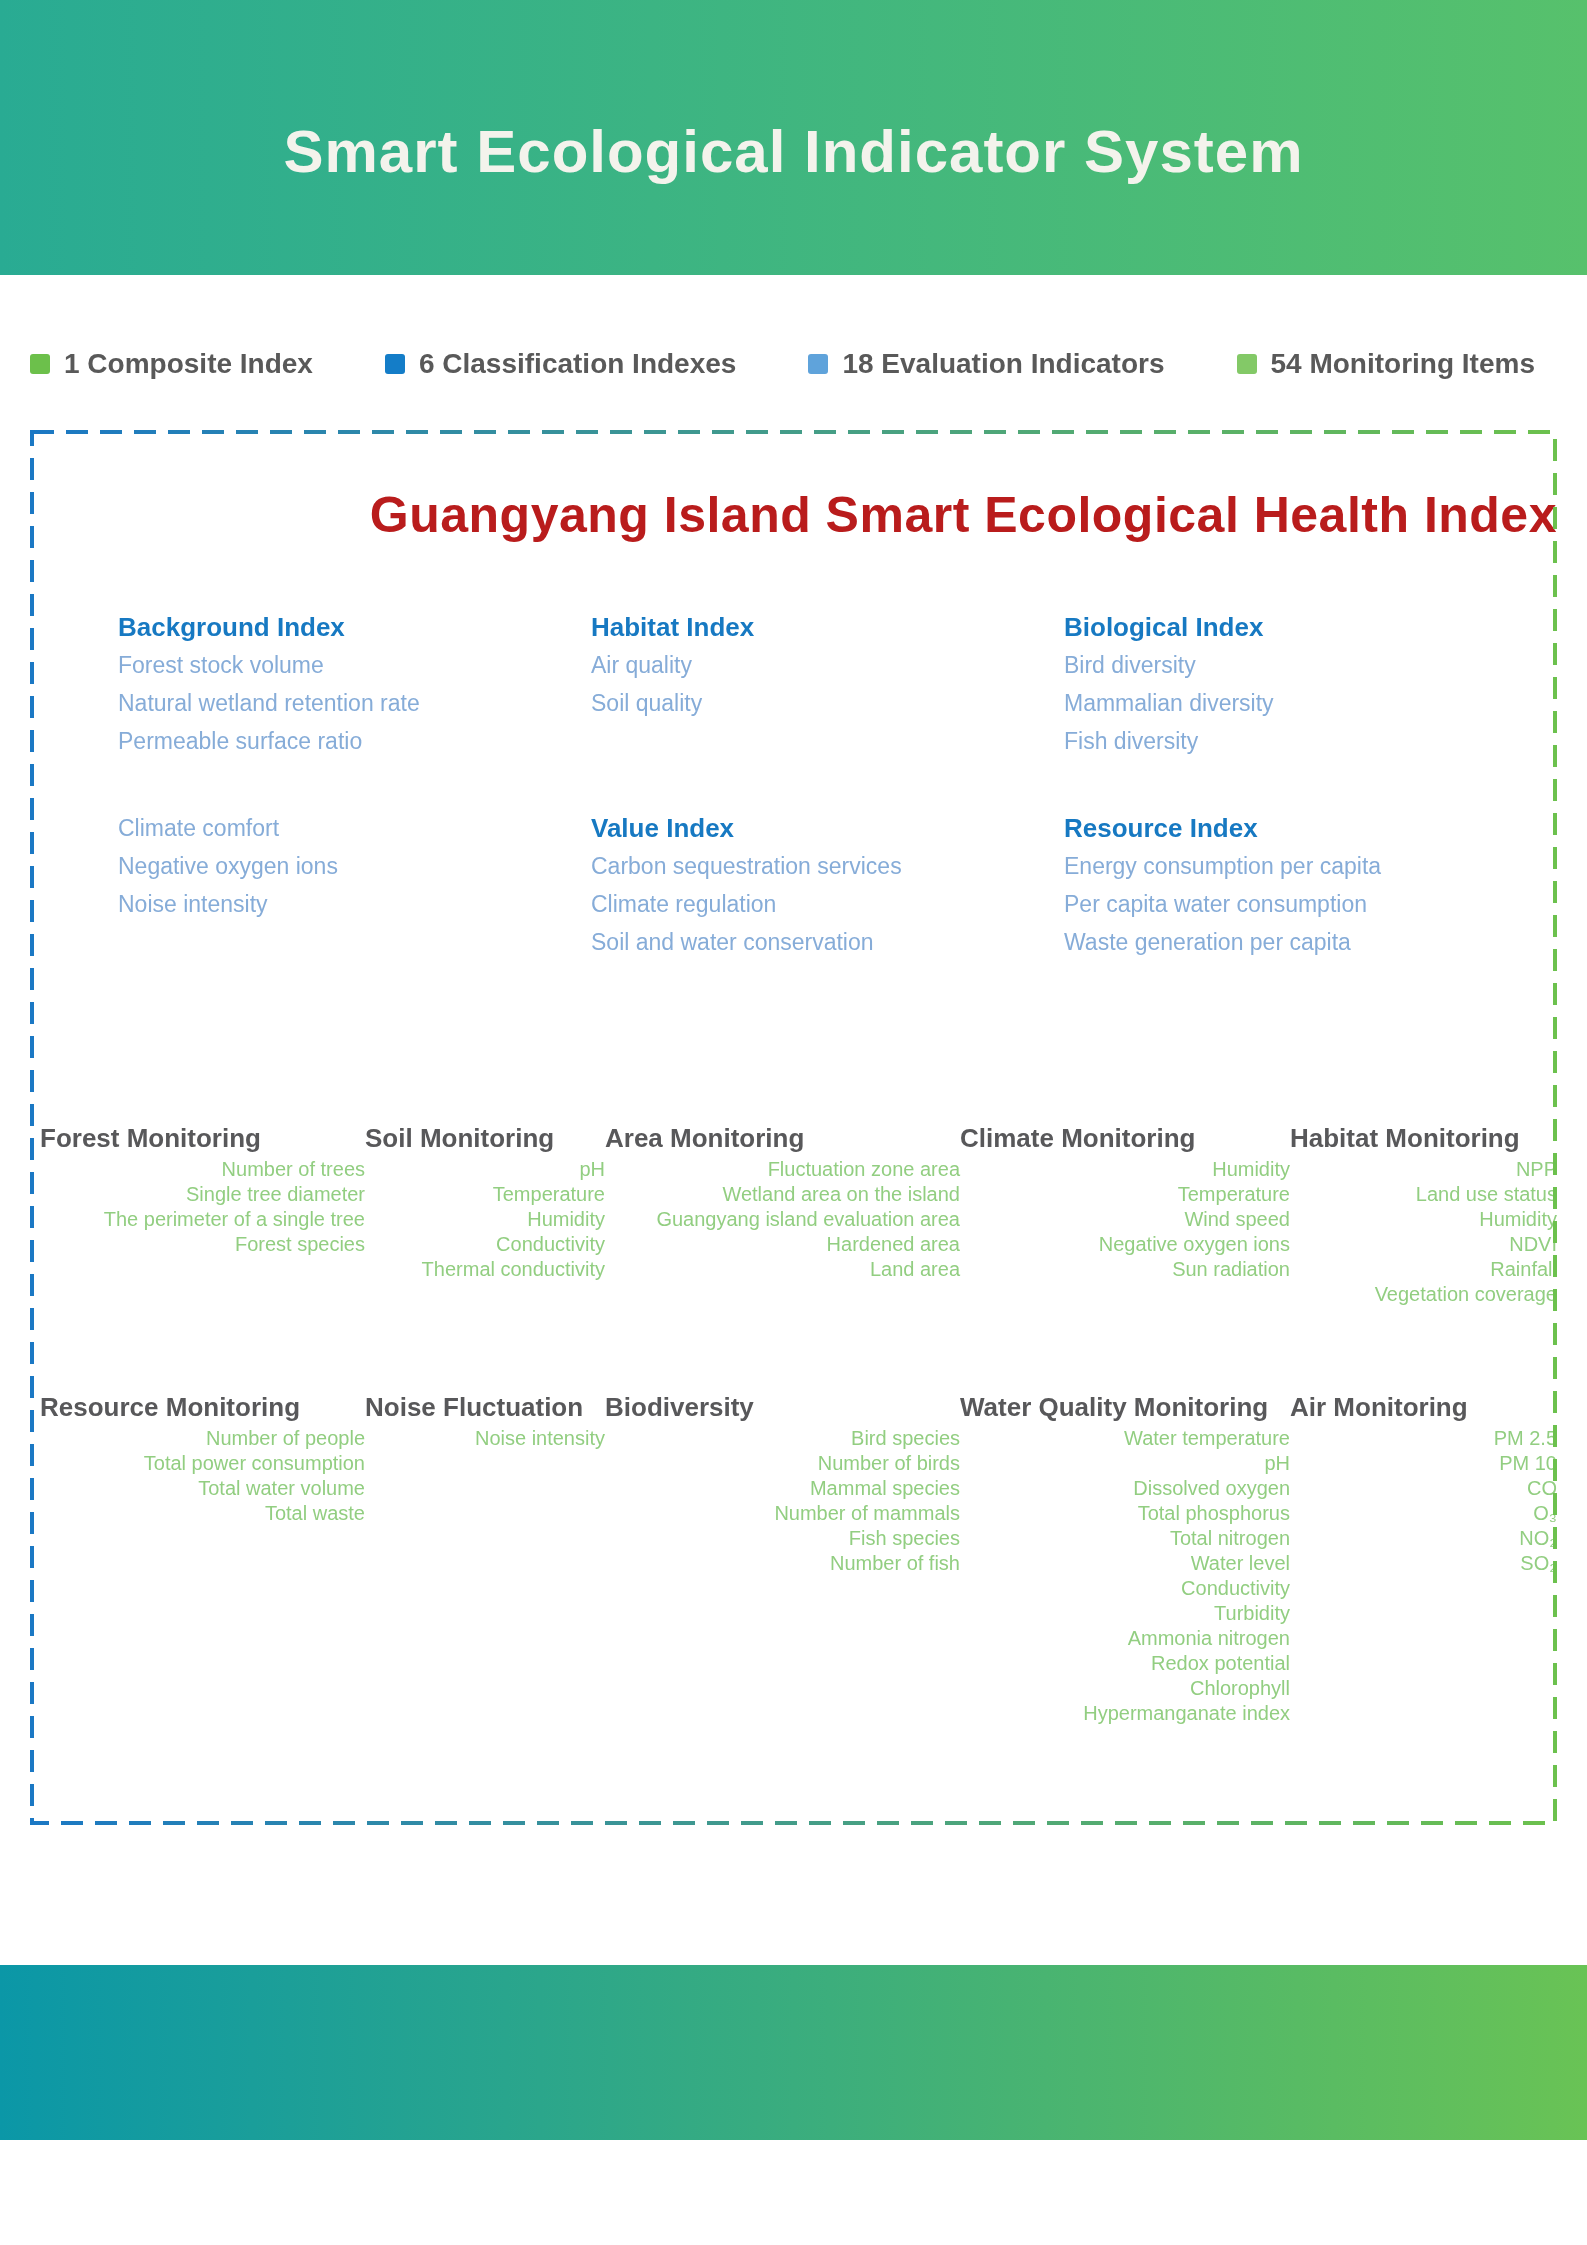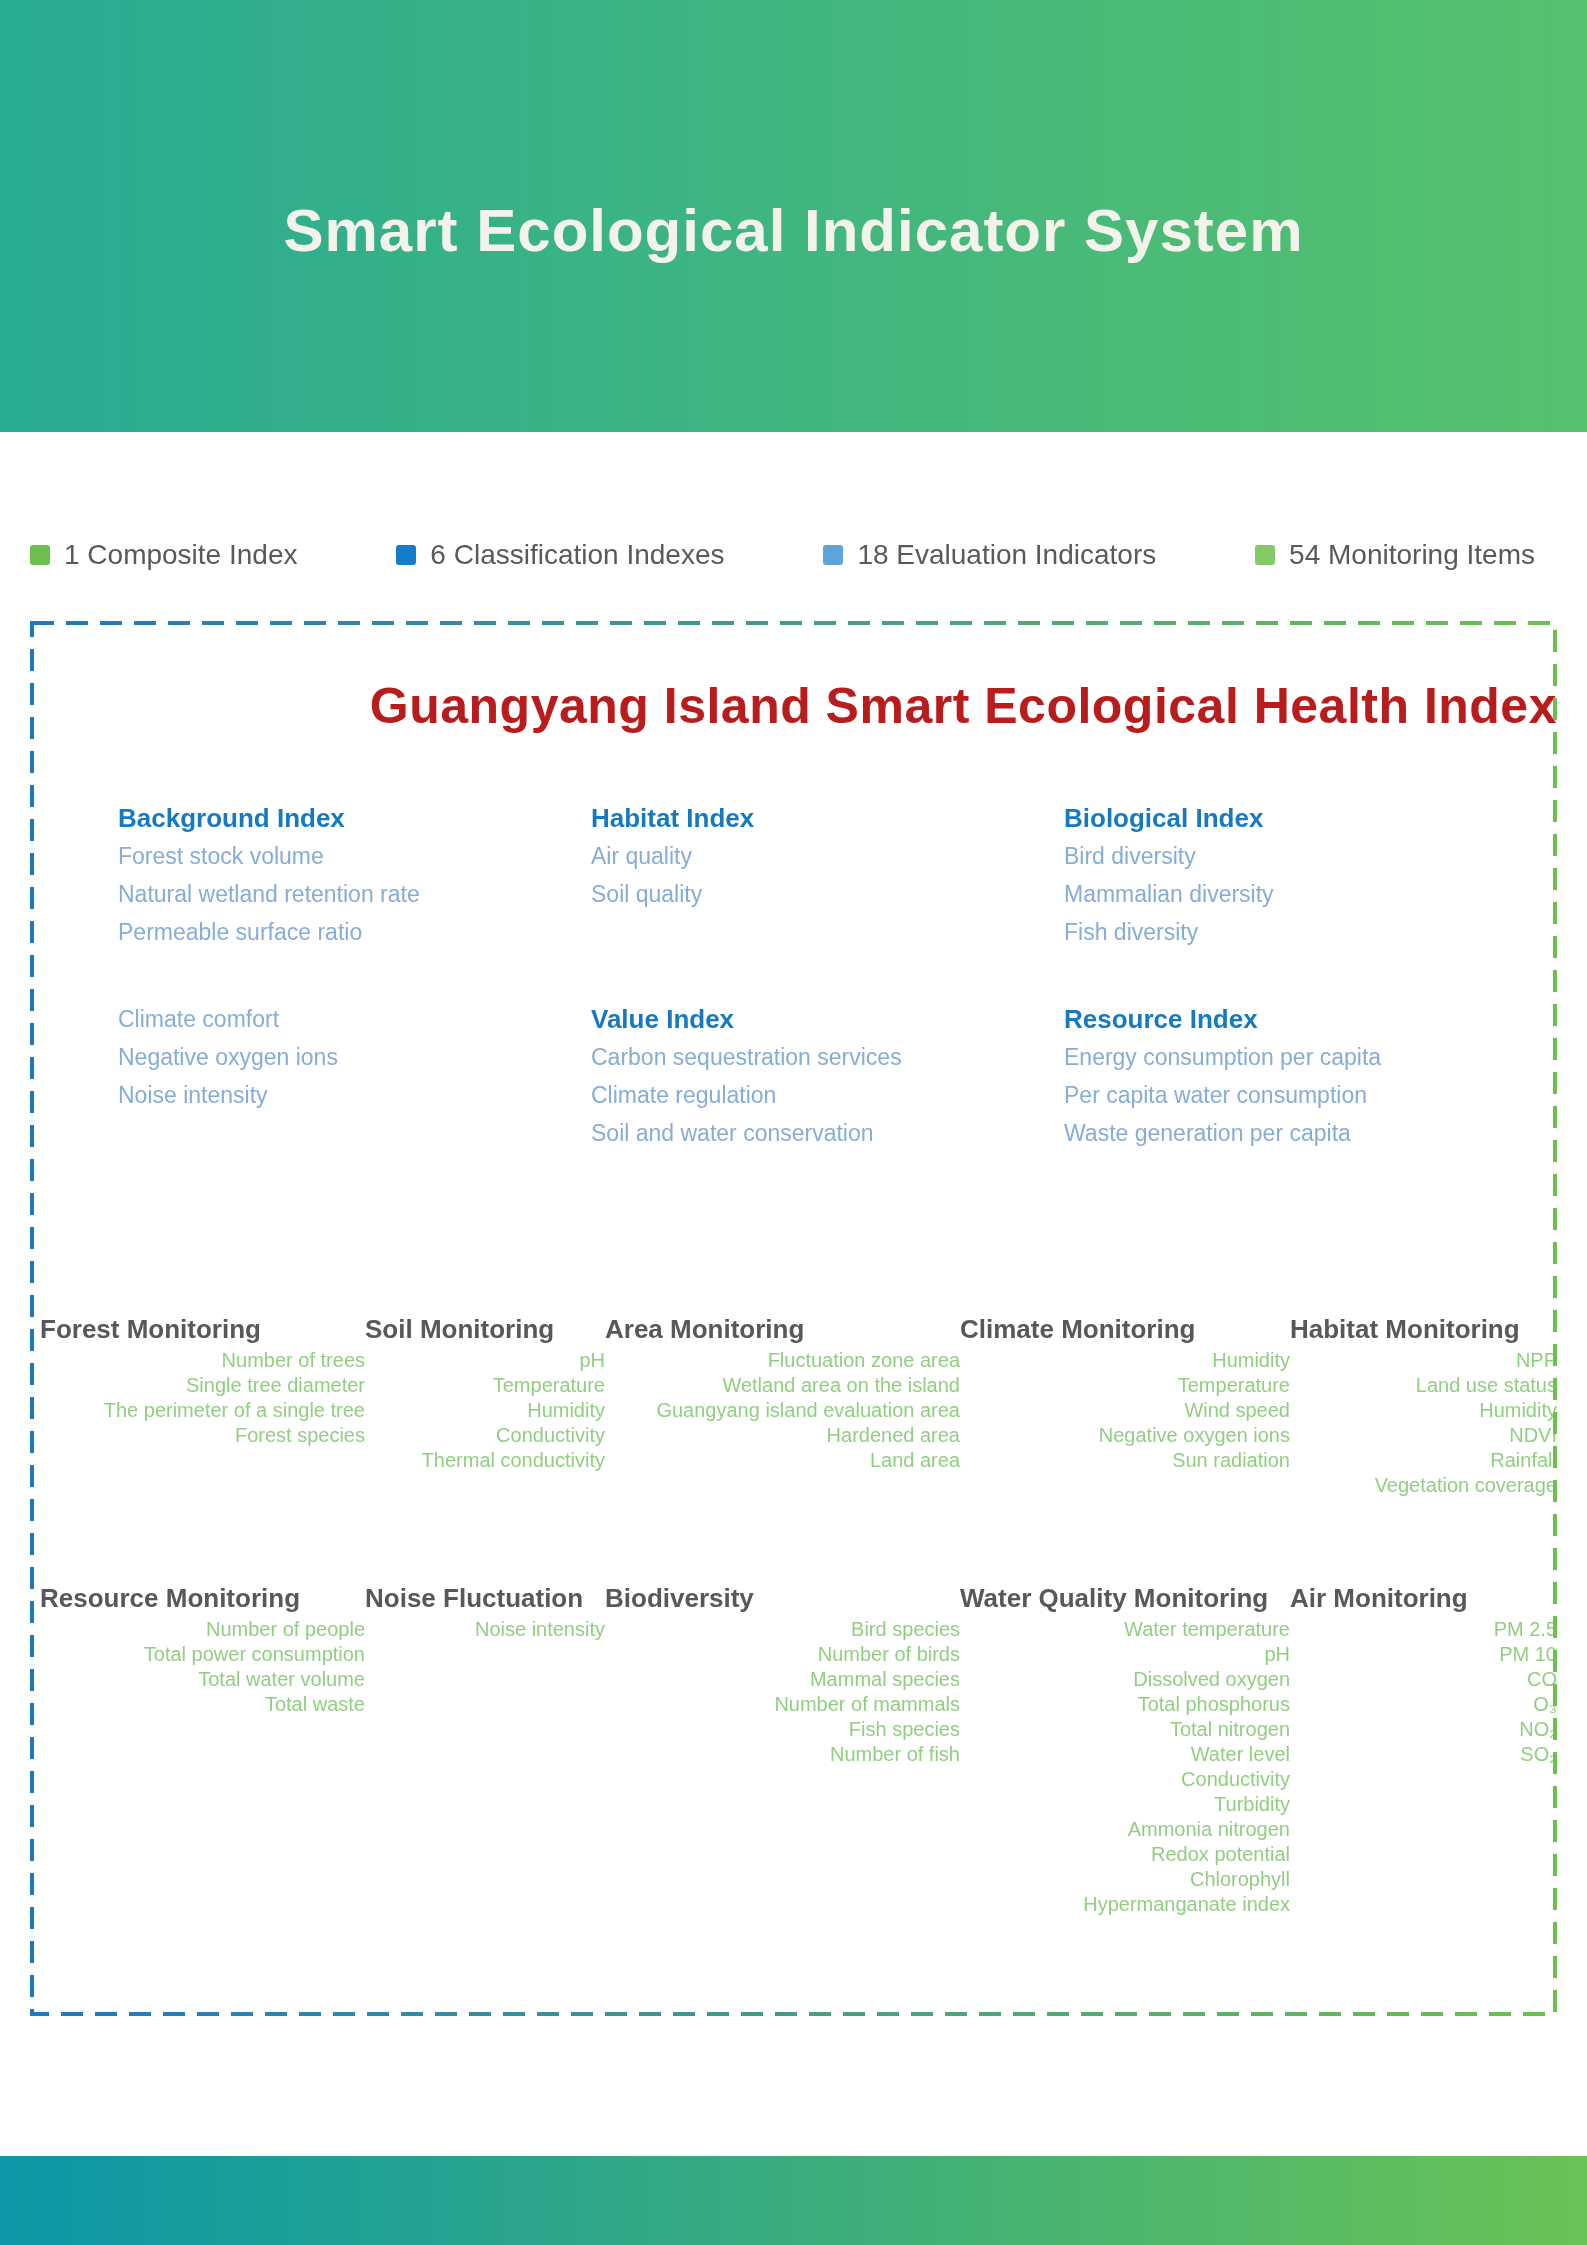--- a/index.html
+++ b/index.html
@@ -3,32 +3,33 @@
 <meta charset="utf-8">
 <style>
   * { box-sizing: border-box; margin: 0; padding: 0; }
   html, body { background: #ffffff; }
   body {
     width: 1587px; height: 2245px;
     font-family: "Liberation Sans", "DejaVu Sans", sans-serif;
     overflow: hidden; position: relative;
   }
   .header {
-    height: 432px;
+    height: 275px;
     background: linear-gradient(90deg, #29AB93, #57C16C);
     display: flex; align-items: center; justify-content: center;
   }
   .header h1 {
     color: #F3F3EC; font-size: 60px; font-weight: bold; letter-spacing: 1px;
     padding-top: 28px;
   }
   .legend {
-    margin-top: 102px; height: 42px;
+    margin-top: 68px; height: 42px;
     display: flex; align-items: center; justify-content: space-between;
     padding: 0 52px 0 30px;
+    font-weight: bold;
   }
   .legend-item { display: flex; align-items: center; }
   .legend-swatch { width: 20px; height: 20px; border-radius: 3px; margin-right: 14px; flex: none; }
   .legend-label { font-size: 28px; color: #595959; white-space: nowrap; }
 
   .box { position: relative; margin: 45px 30px 0 30px; height: 1395px; }
   .box-border { position: absolute; left: 0; top: 0; width: 100%; height: 100%; pointer-events: none; }
 
   .box-title {
     text-align: right; padding-top: 56px;

